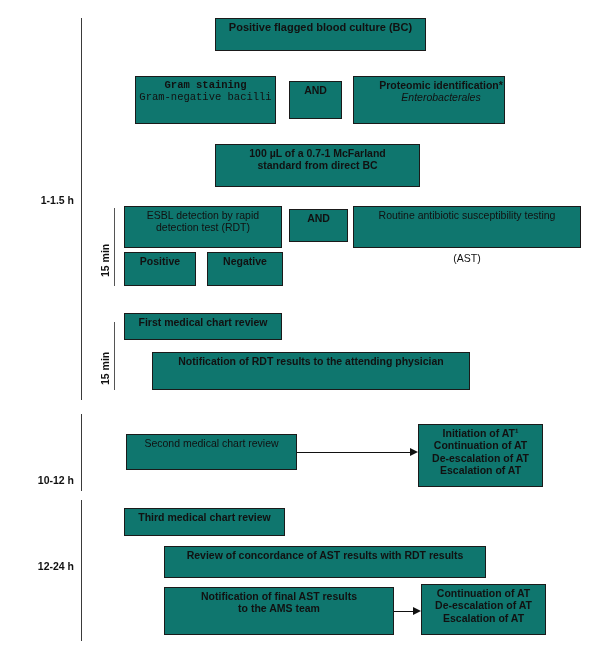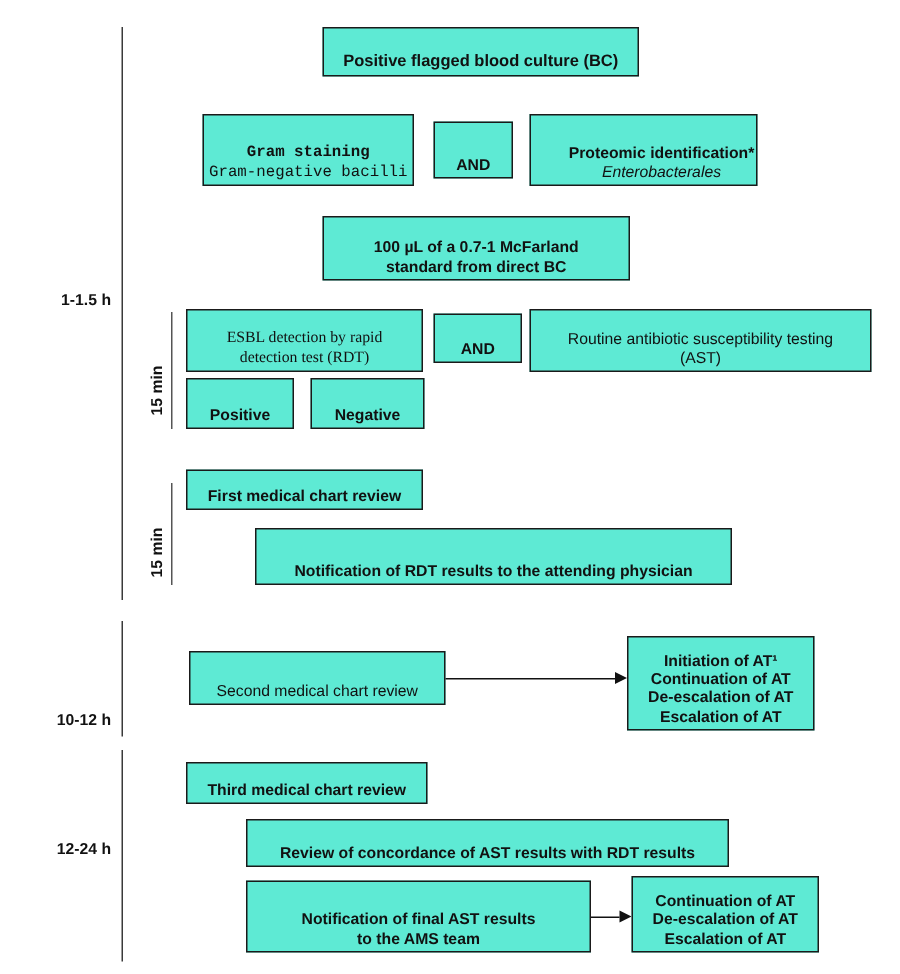--- a/index.html
+++ b/index.html
@@ -18,25 +18,25 @@
     height: 649px;
     background: #ffffff;
     overflow: hidden;
   }
 
   
   .box {
     position: absolute;
     box-sizing: border-box;
     border: 1.6px solid #1a1a1a;
-    background: #5eead4;
+    background: #0f766e;
     display: flex;
     flex-direction: column;
     align-items: center;
-    justify-content: flex-end;
+    justify-content: flex-start;
     text-align: center;
     line-height: 1.18;
     padding: 2px 4px;
   }
   .box .ln {
     display: block;
     white-space: nowrap;
   }
   .b  { font-weight: bold; }
   .n  { font-weight: normal; }
@@ -123,47 +123,47 @@
   <div class="box" style="left:353px; top:76px; width:152px; height:48px; font-size:10.5px;padding-left:28px;">
     <span class="ln b">Proteomic identification*</span>
     <span class="ln i">Enterobacterales</span>
   </div>
 
   <div class="box" style="left:215px; top:144px; width:205px; height:43px; font-size:10.5px;">
     <span class="ln b">100 µL of a 0.7-1 McFarland</span>
     <span class="ln b">standard from direct BC</span>
   </div>
 
-  <div class="box" style="left:124px; top:206px; width:158px; height:42px; font-size:10.5px;font-family:Liberation Serif, serif;">
+  <div class="box" style="left:124px; top:206px; width:158px; height:42px; font-size:10.5px;">
     <span class="ln n">ESBL detection by rapid</span>
     <span class="ln n">detection test (RDT)</span>
   </div>
 
   <div class="box" style="left:289px; top:209px; width:59px; height:33px; font-size:10.5px;">
     <span class="ln b">AND</span>
   </div>
 
-  <div class="box" style="left:353px; top:206px; width:228px; height:42px; font-size:10.5px;">
+  <div class="box" style="left:353px; top:206px; width:228px; height:42px; font-size:10.5px;gap:31px;">
     <span class="ln n">Routine antibiotic susceptibility testing</span>
     <span class="ln n">(AST)</span>
   </div>
 
   <div class="box" style="left:124px; top:252px; width:72px; height:34px; font-size:10.5px;">
     <span class="ln b">Positive</span>
   </div>
 
   <div class="box" style="left:207px; top:252px; width:76px; height:34px; font-size:10.5px;">
     <span class="ln b">Negative</span>
   </div>
 
   <div class="box" style="left:124px; top:313px; width:158px; height:27px; font-size:10.5px;">
     <span class="ln b">First medical chart review</span>
   </div>
 
-  <div class="box" style="left:170px; top:352px; width:318px; height:38px; font-size:10.5px;gap:32px;">
+  <div class="box" style="left:152px; top:352px; width:318px; height:38px; font-size:10.5px;gap:32px;">
     <span class="ln b">Notification of RDT results to the attending physician</span>
   </div>
 
   <div class="box" style="left:126px; top:434px; width:171px; height:36px; font-size:10.5px;">
     <span class="ln n">Second medical chart review</span>
   </div>
 
   <div class="arrow-line" style="left:297px; top:452px; width:113px;"></div>
   <div class="arrow-head" style="left:410px; top:448px;"></div>
 

